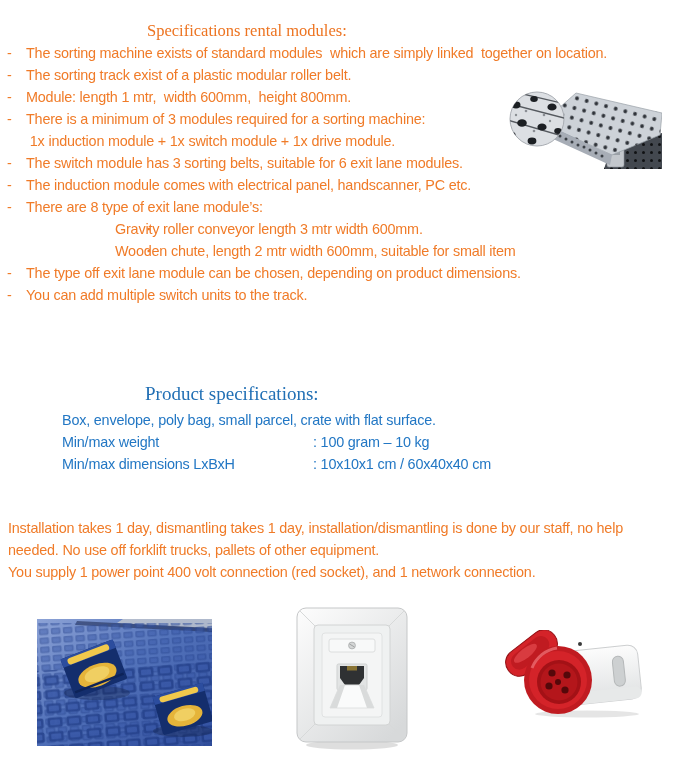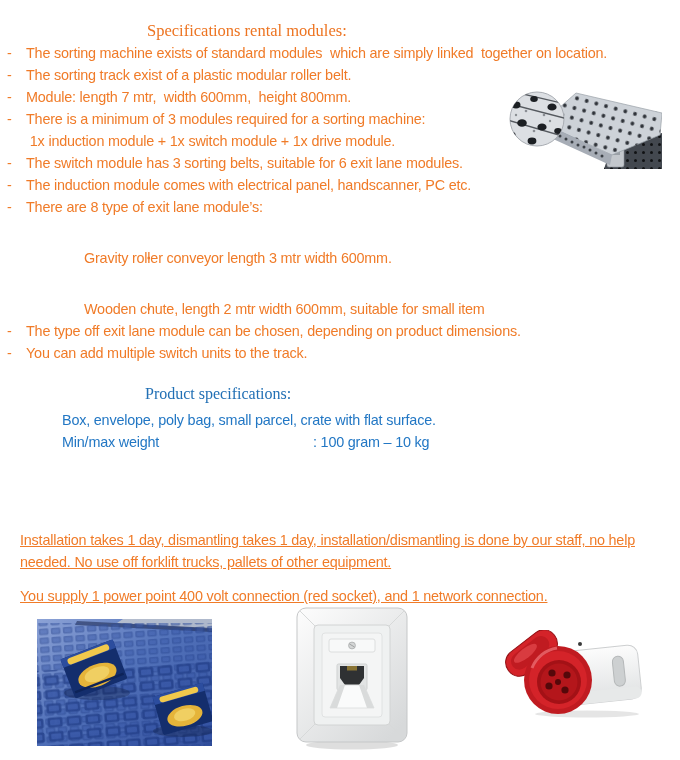--- a/index.html
+++ b/index.html
@@ -31,84 +31,87 @@
     top: 42px; left: 0;
     width: 660px;
   }
   .bitem { position: relative; padding-left: 26px; }
   .bitem::before {
     content: "-";
     position: absolute;
     left: 7px; top: 0;
   }
   .bitem.nodash::before { content: none; }
-  .bitem.sub { padding-left: 84px; margin-top: 29px; }
+  .bitem.sub { padding-left: 115px; }
   .bitem.sub::before {
     content: "▪";
     left: 147px;
     font-size: 9.5px;
   }
   .btext { white-space: pre-wrap; }
   .product {
     position: absolute;
     top: 383px; left: 0;
     width: 660px;
     color: var(--bodyBlue, #2277C4);
   }
   .product-heading {
     margin: 0 0 4px 145px;
     font-family: "Liberation Serif", serif;
     font-weight: normal;
-    font-size: 16px;
+    font-size: 19px;
     line-height: 22px;
     letter-spacing: 0;
     color: var(--headingBlue, #2270B5);
   }
   .spec-intro, .spec-row { margin-left: 62px; }
   .spec-label { display: inline-block; width: 251px; }
   .install {
     position: absolute;
     top: 517px; left: 8px;
     width: 652px;
   }
-  .install p { margin: 12px; text-decoration: underline; }
+  .install p { margin: 0; }
   .fig { position: absolute; }
   .fig svg { display: block; }
   #fig-closeup  { left: 504px; top: 85px;  width: 158px; height: 84px; }
   #fig-belt     { left: 37px;  top: 619px; width: 175px; height: 127px; }
   #fig-netsock  { left: 292px; top: 606px; width: 120px; height: 145px; }
   #fig-redsock  { left: 502px; top: 630px; width: 148px; height: 88px; }
 </style>
 </head>
 <body>
 
 <div class="page">
 
   <h1 class="doc-title">Specifications rental modules:</h1>
 
   <div class="blist">
     <div class="bitem"><span class="btext">The sorting machine exists of standard modules  which are simply linked  together on location.</span></div>
     <div class="bitem"><span class="btext">The sorting track exist of a plastic modular roller belt.</span></div>
-    <div class="bitem"><span class="btext">Module: length 7 mtr,  width 600mm,  height 800mm.</span></div>
+    <div class="bitem"><span class="btext">Module: length 1 mtr,  width 600mm,  height 800mm.</span></div>
     <div class="bitem"><span class="btext">There is a minimum of 3 modules required for a sorting machine:</span></div>
     <div class="bitem nodash"><span class="btext"> 1x induction module + 1x switch module + 1x drive module.</span></div>
     <div class="bitem"><span class="btext">The switch module has 3 sorting belts, suitable for 6 exit lane modules.</span></div>
     <div class="bitem"><span class="btext">The induction module comes with electrical panel, handscanner, PC etc.</span></div>
     <div class="bitem"><span class="btext">There are 8 type of exit lane module’s:</span></div>
     <div class="bitem sub"><span class="btext">Gravity roller conveyor length 3 mtr width 600mm.</span></div>
     <div class="bitem sub"><span class="btext">Wooden chute, length 2 mtr width 600mm, suitable for small item</span></div>
     <div class="bitem"><span class="btext">The type off exit lane module can be chosen, depending on product dimensions.</span></div>
     <div class="bitem"><span class="btext">You can add multiple switch units to the track.</span></div>
   </div>
 
   <div class="product">
     <h2 class="product-heading">Product specifications:</h2>
     <div class="spec-intro">Box, envelope, poly bag, small parcel, crate with flat surface.</div>
     <div class="spec-row">
       <span class="spec-label">Min/max weight</span><span class="spec-value">: 100 gram – 10 kg</span>
+    </div>
+    <div class="spec-row">
+      <span class="spec-label">Min/max dimensions LxBxH</span><span class="spec-value">: 10x10x1 cm / 60x40x40 cm</span>
     </div>
   </div>
 
   <div class="install">
     <p>Installation takes 1 day, dismantling takes 1 day, installation/dismantling is done by our staff, no help needed. No use off forklift trucks, pallets of other equipment.</p>
     <p>You supply 1 power point 400 volt connection (red socket), and 1 network connection.</p>
   </div>
 
   <figure class="fig" id="fig-closeup" style="margin:0;" aria-label="roller-belt-module-closeup">
     <svg viewBox="0 0 158 84" width="158" height="84">

